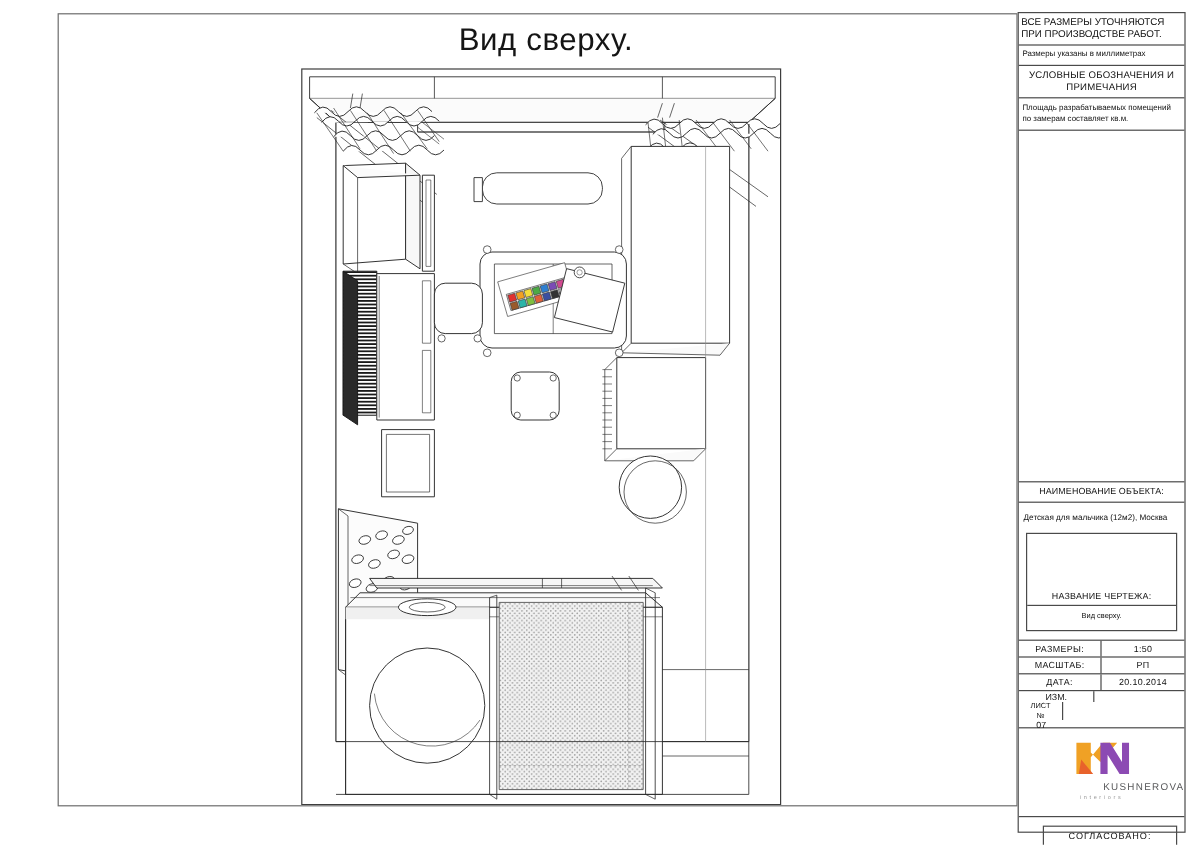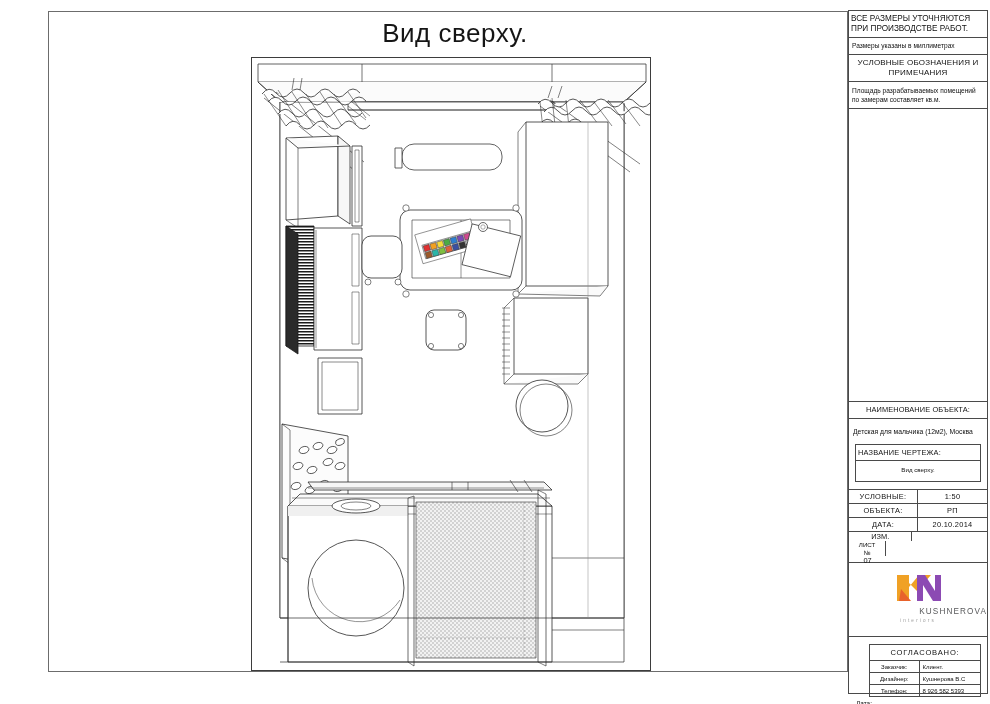--- a/index.html
+++ b/index.html
@@ -100,24 +100,25 @@
     font-size: 6.8px;
     line-height: 9px;
     padding: 8px 4px 6px;
   }
   #dwg-name-box {
     margin: 2px 6px 7px 6px;
     border: 1px solid #4a4a4a;
   }
   #dwg-name-title {
     font-size: 7.4px;
-    text-align: left;
+    text-align: center;
     padding: 3px 2px;
     border-bottom: 1px solid #4a4a4a;
     letter-spacing: .2px;
+    margin-top: 44px;
   }
   #dwg-name-value {
     font-size: 6.2px;
     text-align: center;
     padding: 5px 2px 8px;
   }
 
   
   .tb-row { display: flex; border-bottom: 1px solid #4a4a4a; }
   .tb-row .k {
@@ -450,25 +451,25 @@
 
   <div id="object-area">
     <div id="object-name">Детская для мальчика (12м2), Москва</div>
     <div id="dwg-name-box">
       <div id="dwg-name-title">НАЗВАНИЕ ЧЕРТЕЖА:</div>
       <div id="dwg-name-value">Вид сверху.</div>
     </div>
   </div>
 
   <div class="tb-row">
-    <div class="k">УСЛОВНЫЕ:</div>
+    <div class="k">РАЗМЕРЫ:</div>
     <div class="v">1:50</div>
   </div>
   <div class="tb-row">
-    <div class="k">ОБЪЕКТА:</div>
+    <div class="k">МАСШТАБ:</div>
     <div class="v">РП</div>
   </div>
   <div class="tb-row">
     <div class="k">ДАТА:</div>
     <div class="v">20.10.2014</div>
   </div>
 
   <div id="izm-row">
     <div class="c1">ИЗМ.</div>
     <div class="c2">

